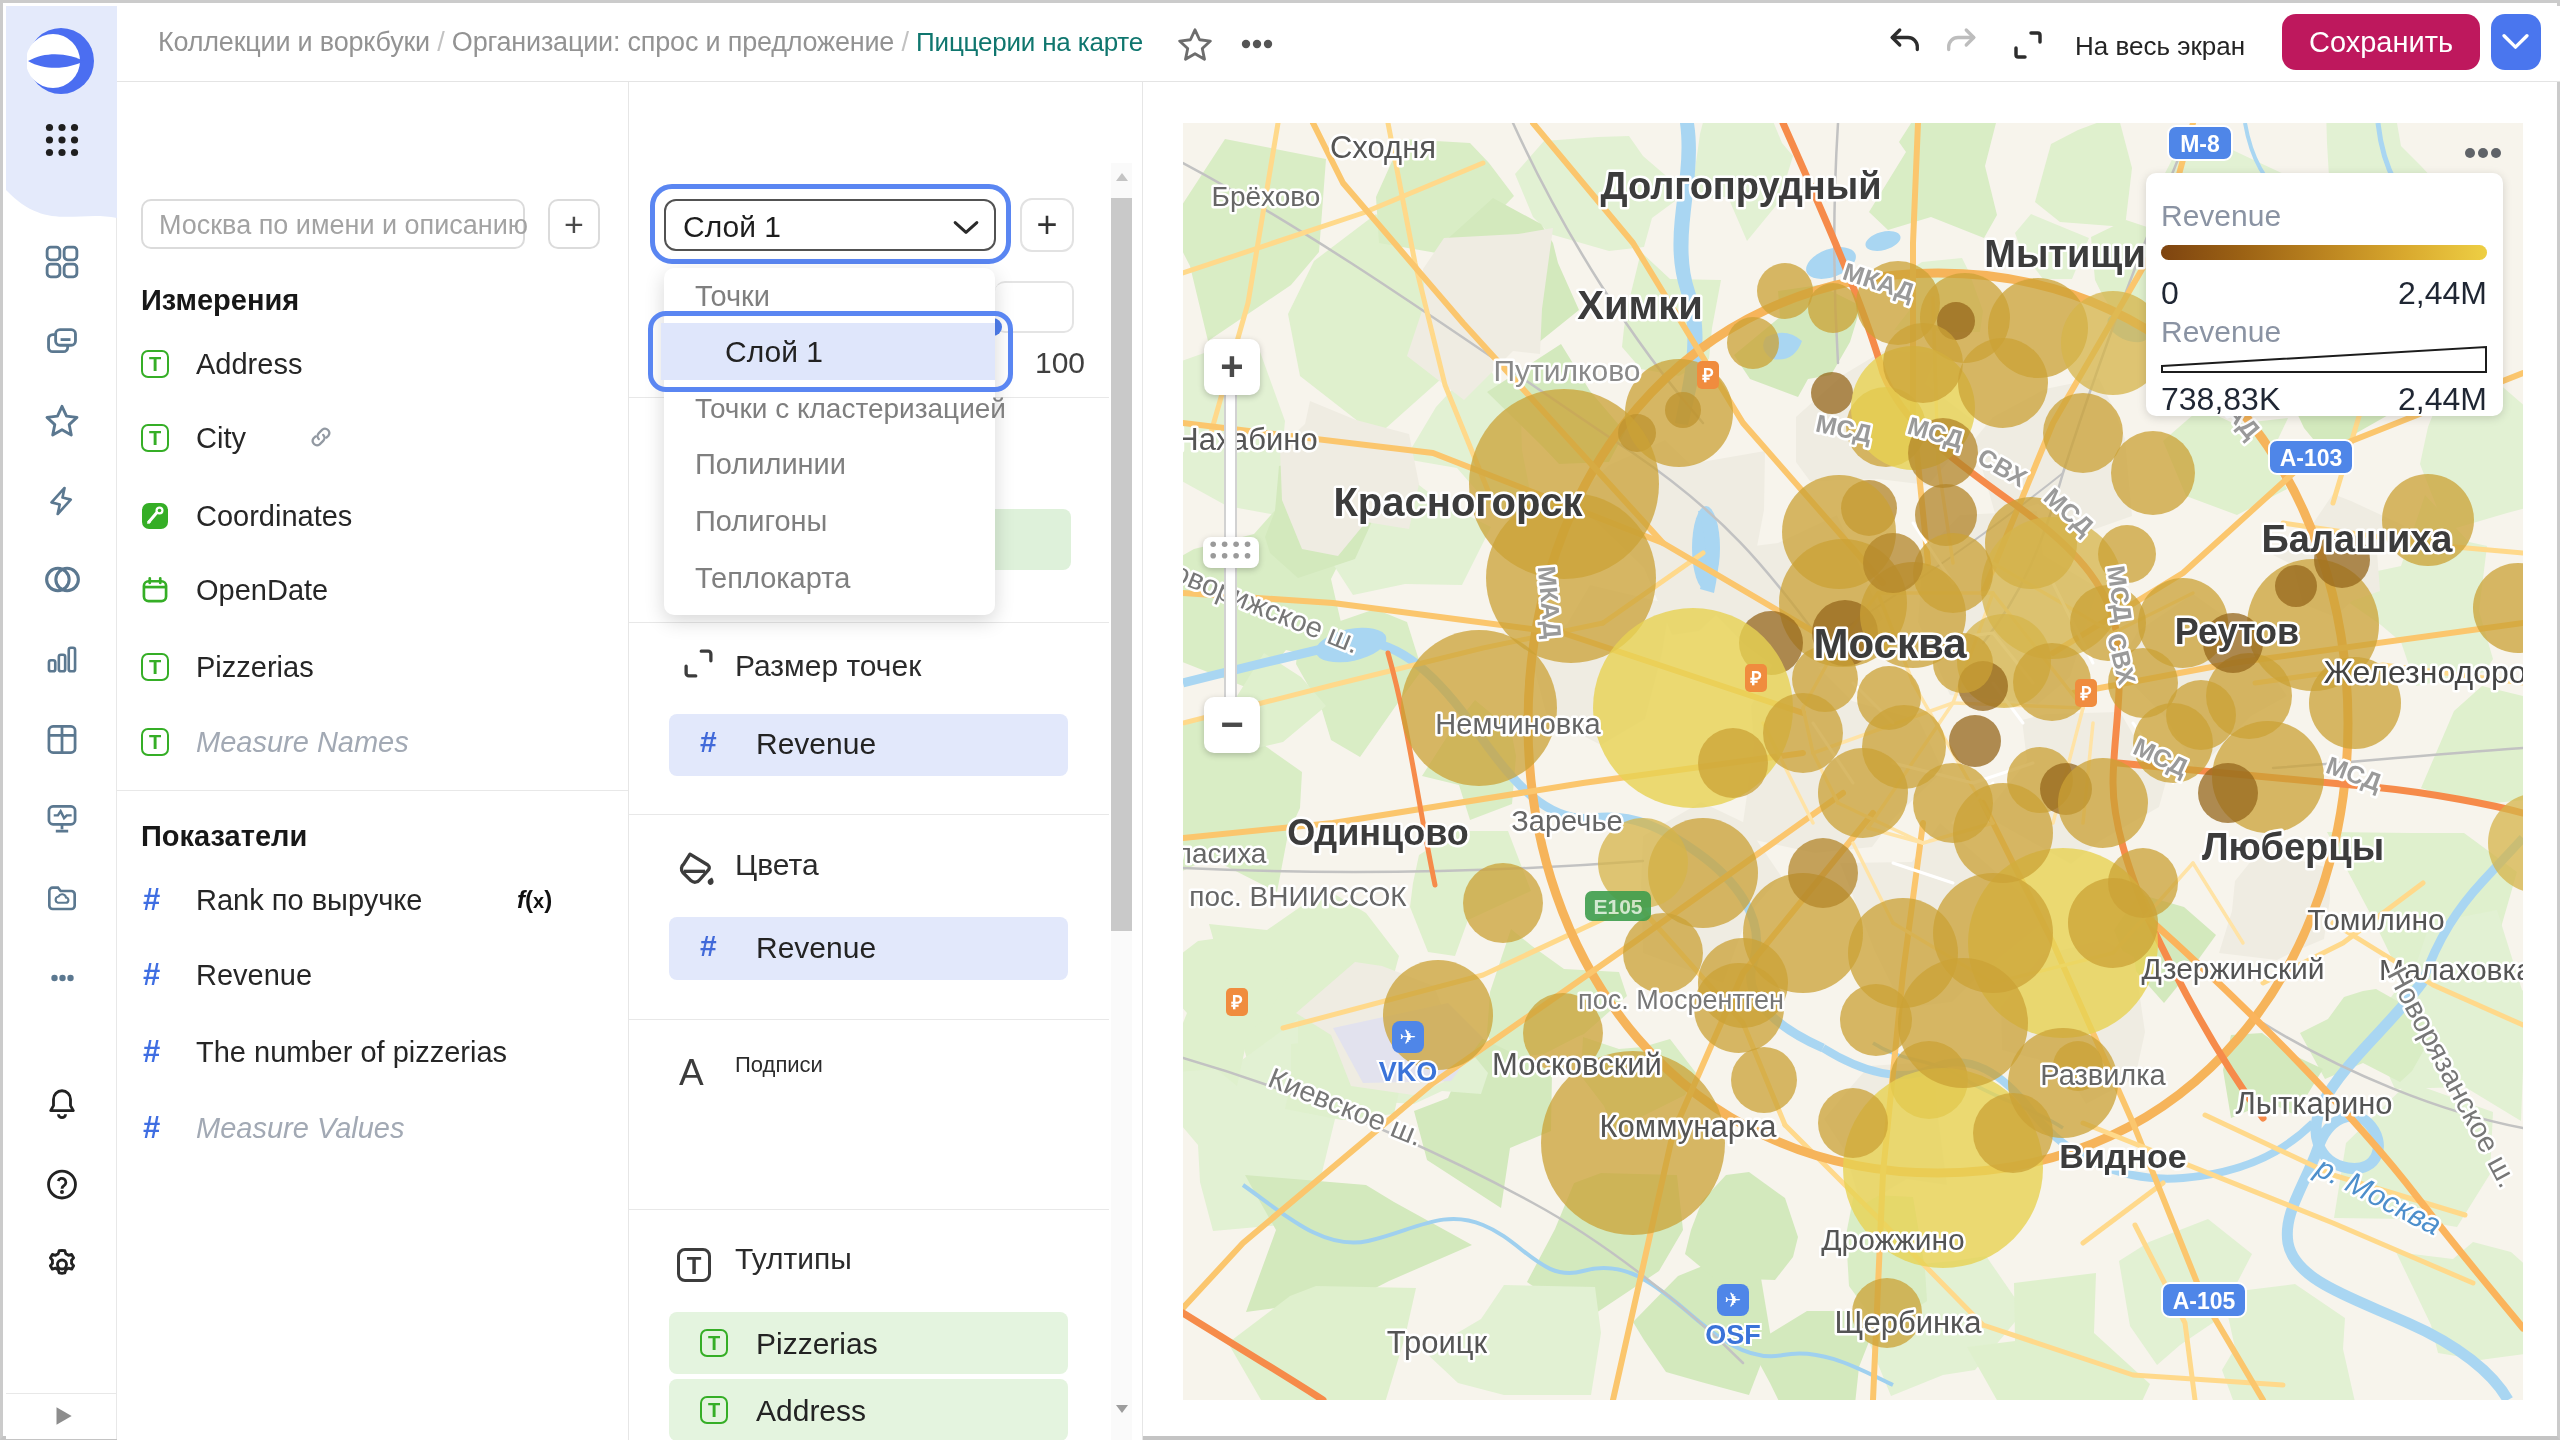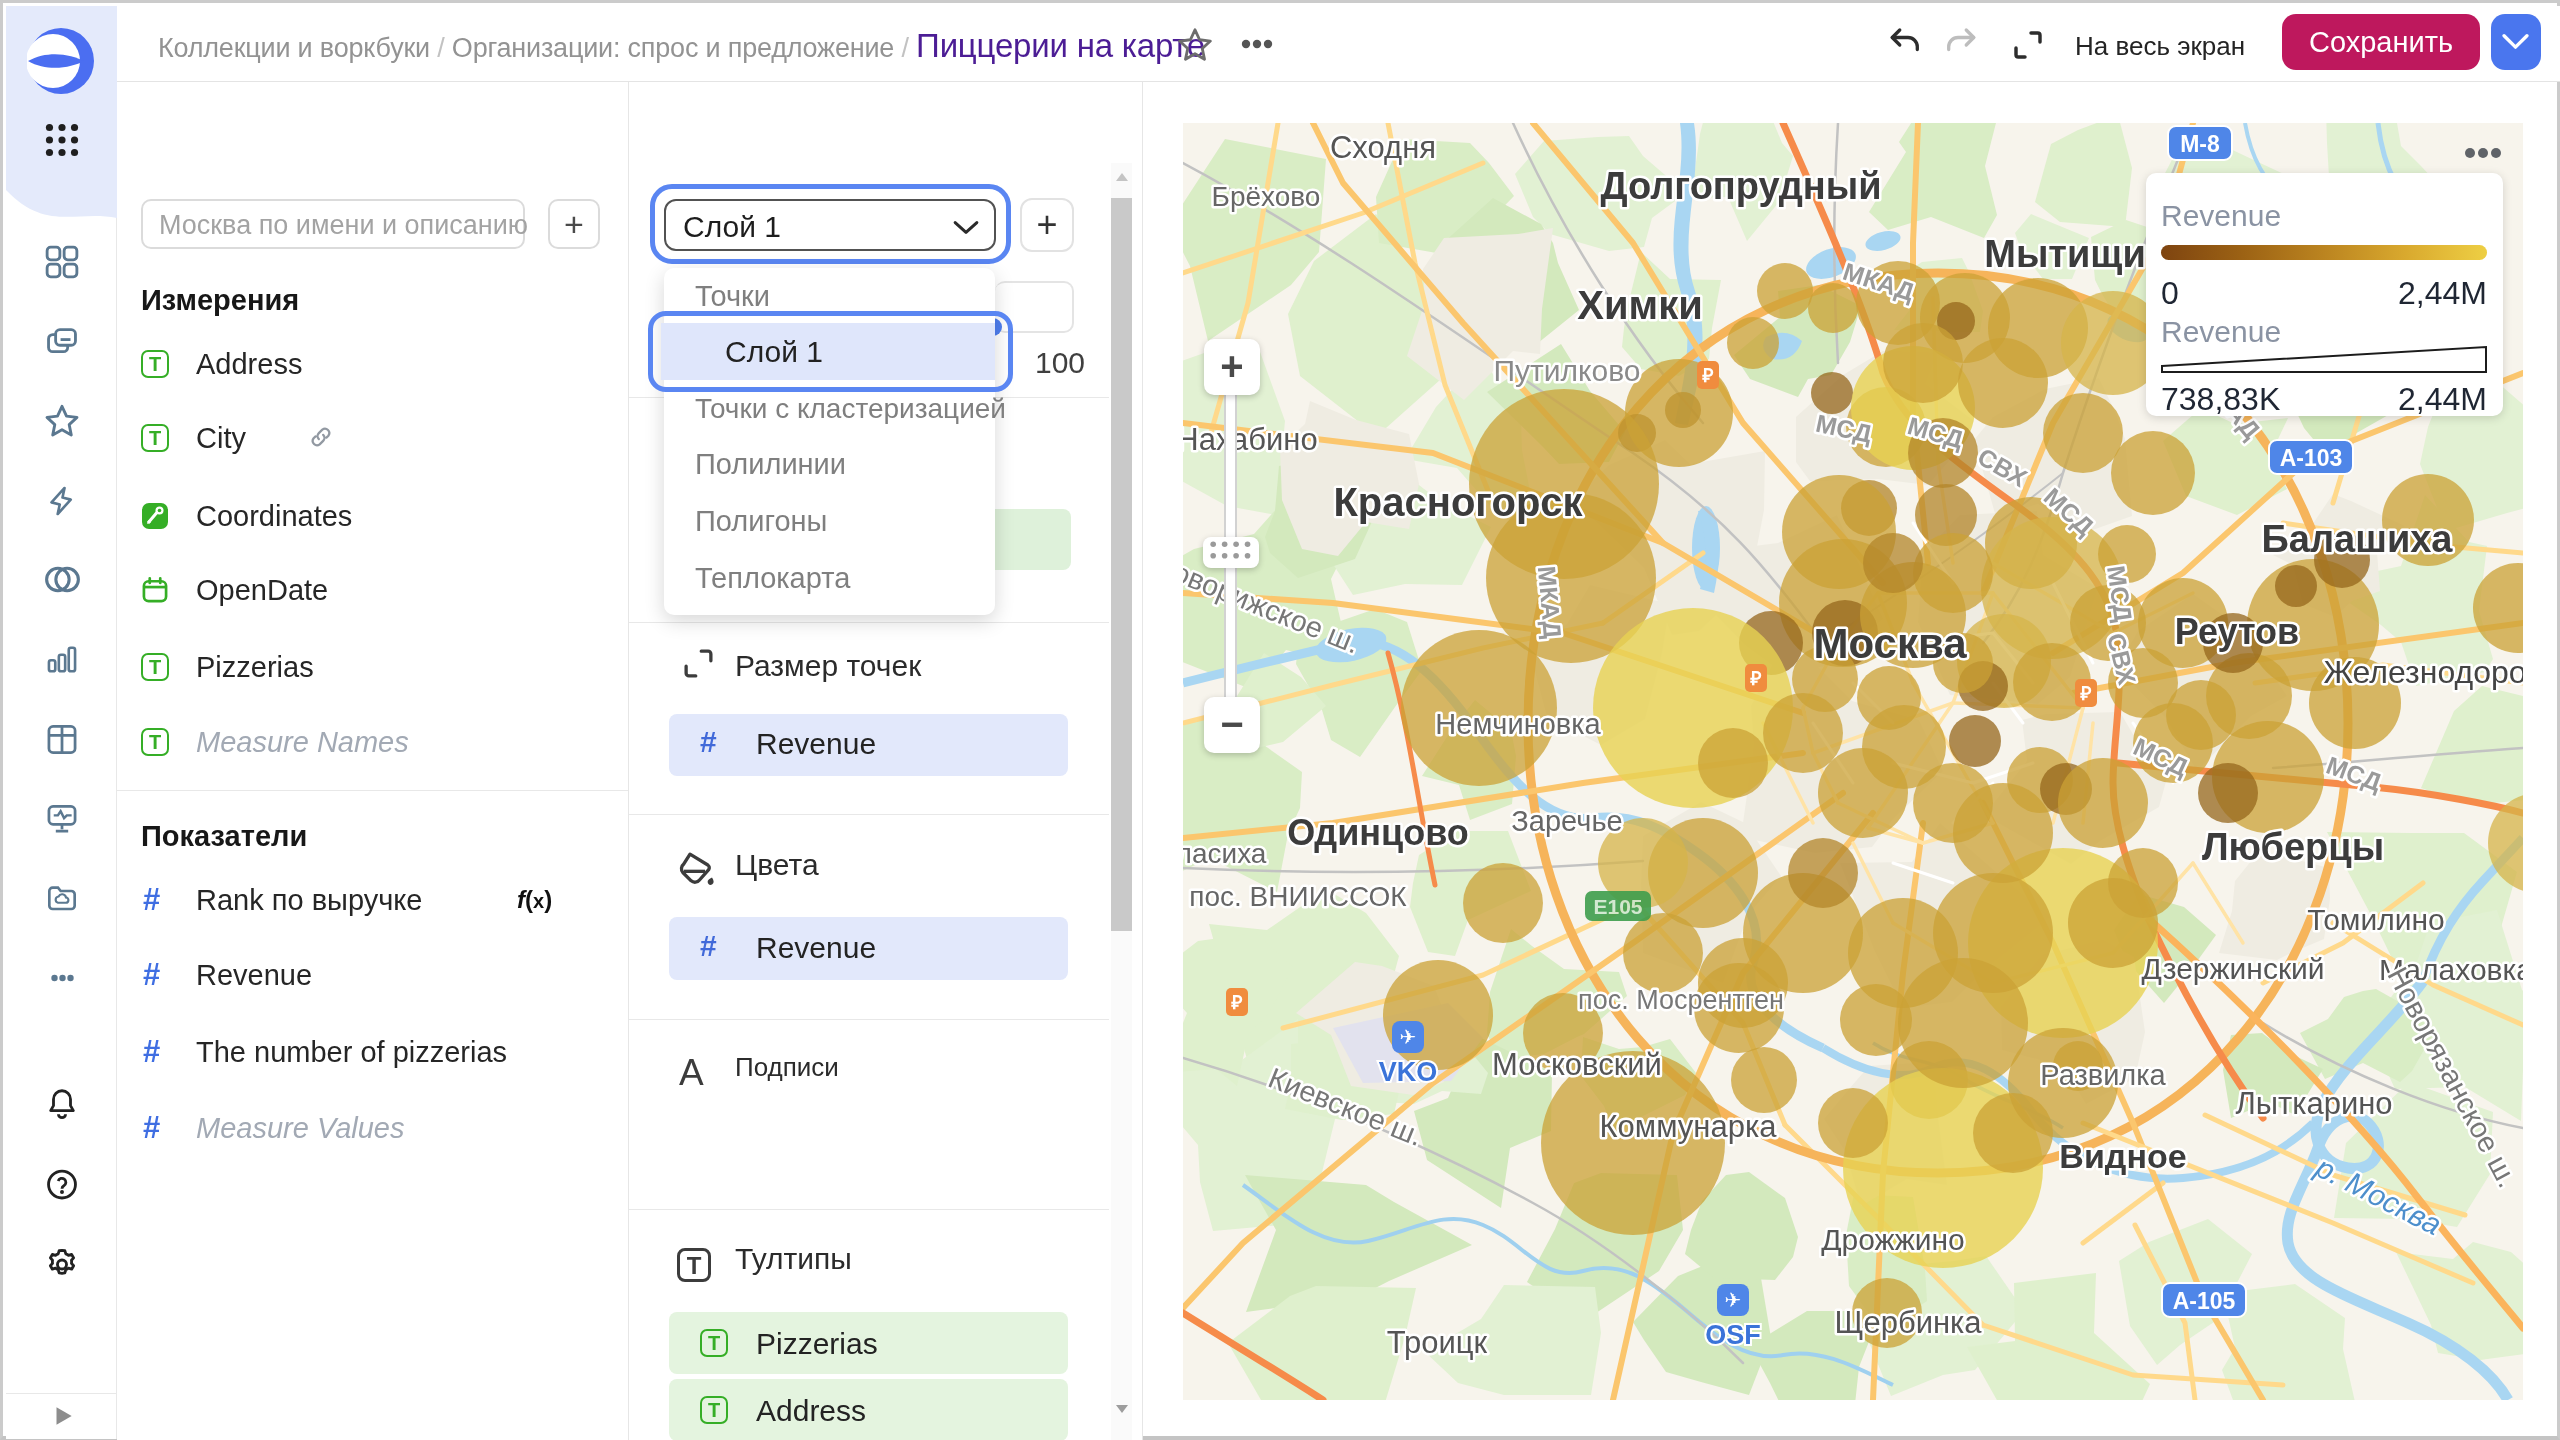--- a/index.html
+++ b/index.html
@@ -8,21 +8,21 @@
 #frame{position:absolute;left:0;top:0;width:2560px;height:1440px;background:#fff;
 border-top:3px solid #cbcbcb;border-left:3px solid #cbcbcb;border-right:3px solid #cbcbcb;border-bottom:4px solid #c4c4c4}
 #rail{position:absolute;left:3px;top:3px;width:111px;height:1433px;background:#fff;border-right:1px solid #e8e8e8}
 #topbar{position:absolute;left:114px;top:3px;width:2443px;height:76px;background:#fff;border-bottom:1px solid #e4e4e4}
 #lpanel{position:absolute;left:114px;top:79px;width:512px;height:1358px;background:#fff;border-right:1px solid #e6e6e6}
 #mpanel{position:absolute;left:626px;top:79px;width:514px;height:1358px;background:#fff;border-right:1px solid #e6e6e6}
 #lphead{position:absolute;left:0;top:0;width:511px;height:79px;border-bottom:1px solid #e6e6e6}
 #mphead{position:absolute;left:0;top:0;width:513px;height:79px;border-bottom:1px solid #e6e6e6}
 .sep{position:absolute;background:#e8e8e8;height:1px}
 .crumb{font-size:27px;color:#939393}
-.crumbd{font-size:33px;color:#4c1d95}
+.crumbd{font-size:26px;color:#0f766e}
 .fldtxt{font-size:29px;color:#262626}
 .fldit{font-size:29px;color:#a2a9b4;font-style:italic}
 .secttl{font-size:29px;font-weight:bold;color:#171717}
 .gicon{position:absolute;width:28px;height:28px;border:2.5px solid #35ae26;border-radius:7px;color:#35ae26;
 font-weight:bold;font-size:20px;text-align:center;line-height:24px}
 .hicon{position:absolute;font-size:31px;font-weight:bold;color:#3f6ee2}
 .chip{position:absolute;width:399px;height:62px;border-radius:8px}
 .chipb{background:#e2e8fb}
 .chipg{background:#e4f4df}
 .ddi{position:absolute;left:31px;font-size:29px;color:#7f7f7f}
@@ -209,21 +209,21 @@
       <svg class="abs" style="left:48px;top:768px" width="40" height="40" viewBox="0 0 24 24" fill="none">
         <path d="M7.8 2.5 L18.5 9 A2 2 0 0 1 19 11.8 L13.5 18 A3.5 3.5 0 0 1 8.5 18.5 L3.5 13.5 A3.5 3.5 0 0 1 4 8.5 Z" stroke="#3c3c3c" stroke-width="2" fill="none" stroke-linejoin="round"></path>
         <path d="M4.2 12.8 H16.8" stroke="#3c3c3c" stroke-width="2"></path>
         <path d="M21 16.5 c1.3 2 1.3 3.4 0 4.2 c-1.3 .8-2.6-.2-2.6-1.7 c0-1 1-1.8 2.6-2.5 Z" fill="#3c3c3c"></path>
       </svg>
       <div class="abs" style="left:106px;top:766px;font-size:30px;color:#2b2b2b">Цвета</div>
       <div class="chip chipb abs" style="left:40px;top:835px;height:63px"></div>
       <div class="abs" style="left:71px;top:847px;font-size:30px;font-weight:bold;color:#4169d9">#</div>
       <div class="abs" style="left:127px;top:849px;font-size:30px;color:#232323">Revenue</div>
       <div class="abs" style="left:50px;top:970px;font-size:37px;color:#3c3c3c">A</div>
-      <div class="abs" style="left:106px;top:970px;font-size:26px;color:#2b2b2b">Подписи</div>
+      <div class="abs" style="left:106px;top:970px;font-size:22px;color:#2b2b2b">Подписи</div>
       <div class="abs" style="left:48px;top:1166px;width:34px;height:34px;border:3px solid #3c3c3c;border-radius:8px;font-size:24px;font-weight:bold;color:#3c3c3c;text-align:center;line-height:29px">T</div>
       <div class="abs" style="left:106px;top:1160px;font-size:30px;color:#2b2b2b">Тултипы</div>
       <div class="chip chipg abs" style="left:40px;top:1230px"></div>
       <div class="gicon" style="left:71px;top:1247px">T</div>
       <div class="abs" style="left:127px;top:1245px;font-size:30px;color:#232323">Pizzerias</div>
       <div class="chip chipg abs" style="left:40px;top:1297px"></div>
       <div class="gicon" style="left:71px;top:1314px">T</div>
       <div class="abs" style="left:127px;top:1312px;font-size:30px;color:#232323">Address</div>
       <div class="abs" style="left:482px;top:81px;width:21px;height:1277px;background:#fafafa"></div>
       <div class="abs" style="left:482px;top:116px;width:21px;height:733px;background:#c9c9c9"></div>

